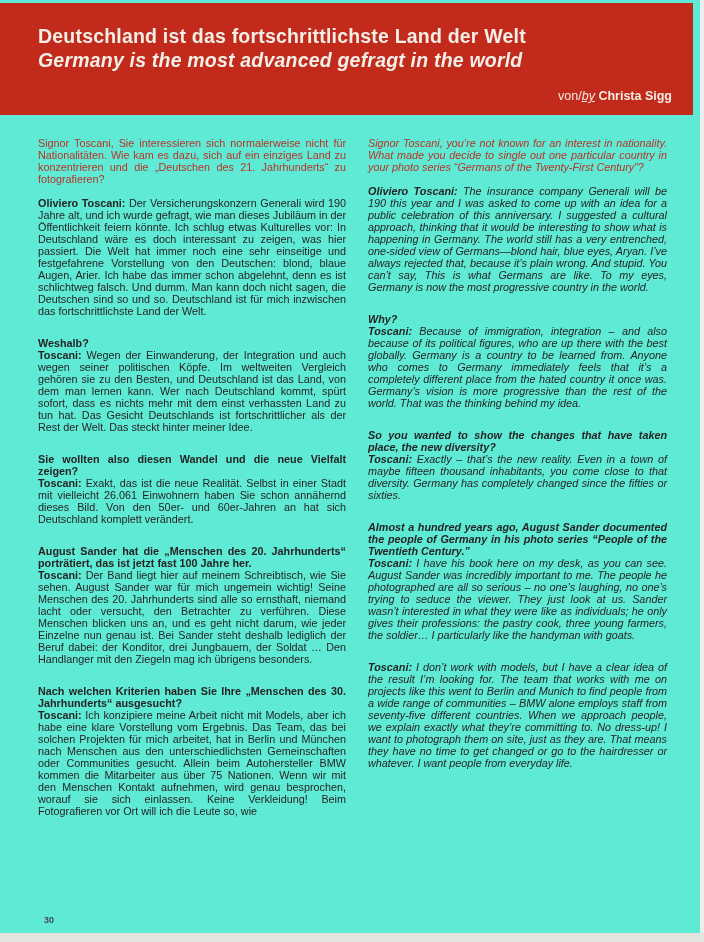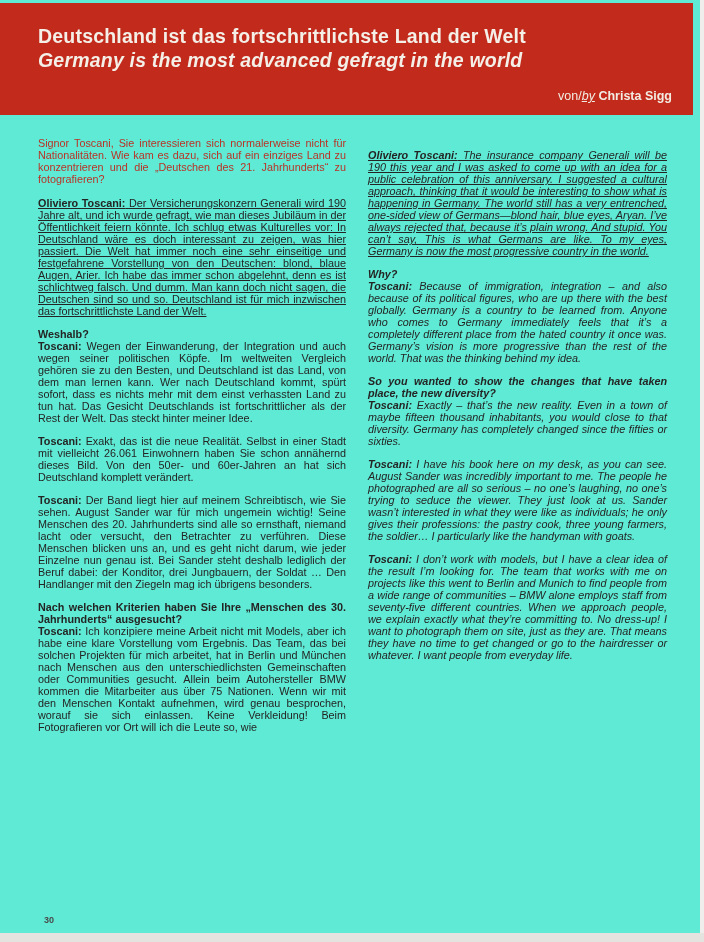--- a/index.html
+++ b/index.html
@@ -42,22 +42,22 @@
   }
   .col{
     text-align:justify;
     color:#242424;
     font-size:10.8px;line-height:12px;
     hyphens:auto;-webkit-hyphens:auto;
   }
   .col-de{width:308px;}
   .col-en{width:299px;font-style:italic;}
   .intro{color:#ba3327;margin:0 0 11px 0;}
-  .block{margin-top:11px;}
-  .block:first-of-type{margin-top:12px;text-decoration:underline;}
+  .block{margin-top:20px;}
+  .block:first-of-type{margin-top:12px;}
   .q{font-weight:bold;}
   .q:empty{display:none;}
   .speaker{font-weight:bold;}
   p{margin:0;}
 
   .page-num{
     position:absolute;left:44px;top:915px;
     font-size:9px;font-weight:bold;color:#4a4a4a;
   }
 </style>
@@ -83,51 +83,55 @@
 
         <p><span class="speaker">Oliviero Toscani:</span> <span>Der Versicherungskonzern Generali wird 190 Jahre alt, und ich wurde gefragt, wie man dieses Jubiläum in der Öffentlichkeit feiern könnte. Ich schlug etwas Kulturelles vor: In Deutschland wäre es doch interessant zu zeigen, was hier passiert. Die Welt hat immer noch eine sehr einseitige und festgefahrene Vorstellung von den Deutschen: blond, blaue Augen, Arier. Ich habe das immer schon abgelehnt, denn es ist schlichtweg falsch. Und dumm. Man kann doch nicht sagen, die Deutschen sind so und so. Deutschland ist für mich inzwischen das fortschrittlichste Land der Welt.</span></p>
       </div>
 
       <div class="block">
         <div class="q">Weshalb?</div>
         <p><span class="speaker">Toscani:</span> <span>Wegen der Einwanderung, der Integration und auch wegen seiner politischen Köpfe. Im weltweiten Vergleich gehören sie zu den Besten, und Deutschland ist das Land, von dem man lernen kann. Wer nach Deutschland kommt, spürt sofort, dass es nichts mehr mit dem einst verhassten Land zu tun hat. Das Gesicht Deutschlands ist fortschrittlicher als der Rest der Welt. Das steckt hinter meiner Idee.</span></p>
       </div>
 
       <div class="block">
+        <div class="q">Sie wollten also diesen Wandel und die neue Vielfalt zeigen?</div>
         <p><span class="speaker">Toscani:</span> <span>Exakt, das ist die neue Realität. Selbst in einer Stadt mit vielleicht 26.061 Einwohnern haben Sie schon annähernd dieses Bild. Von den 50er- und 60er-Jahren an hat sich Deutschland komplett verändert.</span></p>
       </div>
 
       <div class="block">
+        <div class="q">August Sander hat die „Menschen des 20. Jahrhunderts“ porträtiert, das ist jetzt fast 100 Jahre her.</div>
         <p><span class="speaker">Toscani:</span> <span>Der Band liegt hier auf meinem Schreibtisch, wie Sie sehen. August Sander war für mich ungemein wichtig! Seine Menschen des 20. Jahrhunderts sind alle so ernsthaft, niemand lacht oder versucht, den Betrachter zu verführen. Diese Menschen blicken uns an, und es geht nicht darum, wie jeder Einzelne nun genau ist. Bei Sander steht deshalb lediglich der Beruf dabei: der Konditor, drei Jungbauern, der Soldat … Den Handlanger mit den Ziegeln mag ich übrigens besonders.</span></p>
       </div>
 
       <div class="block">
         <div class="q">Nach welchen Kriterien haben Sie Ihre „Menschen des 30. Jahrhunderts“ ausgesucht?</div>
         <p><span class="speaker">Toscani:</span> <span>Ich konzipiere meine Arbeit nicht mit Models, aber ich habe eine klare Vorstellung vom Ergebnis. Das Team, das bei solchen Projekten für mich arbeitet, hat in Berlin und München nach Menschen aus den unterschiedlichsten Gemeinschaften oder Communities gesucht. Allein beim Autohersteller BMW kommen die Mitarbeiter aus über 75 Nationen. Wenn wir mit den Menschen Kontakt aufnehmen, wird genau besprochen, worauf sie sich einlassen. Keine Verkleidung! Beim Fotografieren vor Ort will ich die Leute so, wie</span></p>
       </div>
     </div>
 
     <div class="col col-en" lang="en">
+      <p class="intro">Signor Toscani, you’re not known for an interest in nationality. What made you decide to single out one particular country in your photo series “Germans of the Twenty-First Century”?</p>
 
       <div class="block">
 
         <p><span class="speaker">Oliviero Toscani:</span> <span>The insurance company Generali will be 190 this year and I was asked to come up with an idea for a public celebration of this anniversary. I suggested a cultural approach, thinking that it would be interesting to show what is happening in Germany. The world still has a very entrenched, one-sided view of Germans—blond hair, blue eyes, Aryan. I’ve always rejected that, because it’s plain wrong. And stupid. You can’t say, This is what Germans are like. To my eyes, Germany is now the most progressive country in the world.</span></p>
       </div>
 
       <div class="block">
         <div class="q">Why?</div>
         <p><span class="speaker">Toscani:</span> <span>Because of immigration, integration – and also because of its political figures, who are up there with the best globally. Germany is a country to be learned from. Anyone who comes to Germany immediately feels that it’s a completely different place from the hated country it once was. Germany’s vision is more progressive than the rest of the world. That was the thinking behind my idea.</span></p>
       </div>
 
       <div class="block">
         <div class="q">So you wanted to show the changes that have taken place, the new diversity?</div>
-        <p><span class="speaker">Toscani:</span> <span>Exactly – that’s the new reality. Even in a town of maybe fifteen thousand inhabitants, you would close to that diversity. Germany has completely changed since the fifties or sixties.</span></p>
+        <p><span class="speaker">Toscani:</span> <span>Exactly – that’s the new reality. Even in a town of maybe fifteen thousand inhabitants, you come close to that diversity. Germany has completely changed since the fifties or sixties.</span></p>
       </div>
 
       <div class="block">
+        <div class="q">Almost a hundred years ago, August Sander documented the people of Germany in his photo series “People of the Twentieth Century.”</div>
         <p><span class="speaker">Toscani:</span> <span>I have his book here on my desk, as you can see. August Sander was incredibly important to me. The people he photographed are all so serious – no one’s laughing, no one’s trying to seduce the viewer. They just look at us. Sander wasn’t interested in what they were like as individuals; he only gives their professions: the pastry cook, three young farmers, the soldier… I particularly like the handyman with goats.</span></p>
       </div>
 
       <div class="block">
         <p><span class="speaker">Toscani:</span> <span>I don’t work with models, but I have a clear idea of the result I’m looking for. The team that works with me on projects like this went to Berlin and Munich to find people from a wide range of communities – BMW alone employs staff from seventy-five different countries. When we approach people, we explain exactly what they’re committing to. No dress-up! I want to photograph them on site, just as they are. That means they have no time to get changed or go to the hairdresser or whatever. I want people from everyday life.</span></p>
       </div>
     </div>
 
   </div>
 

